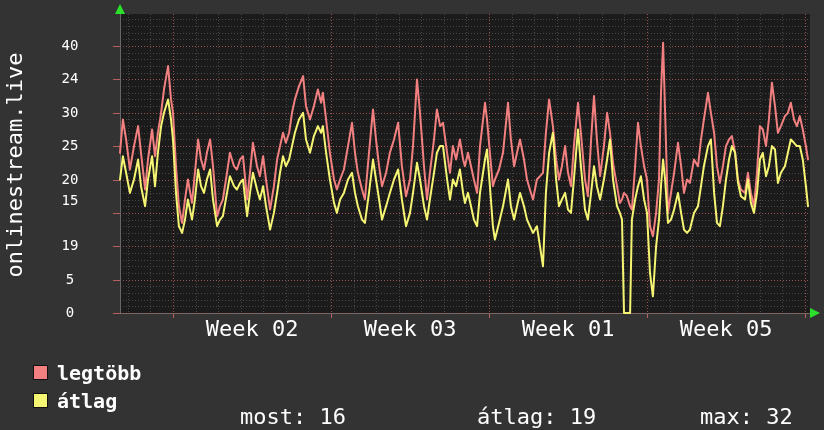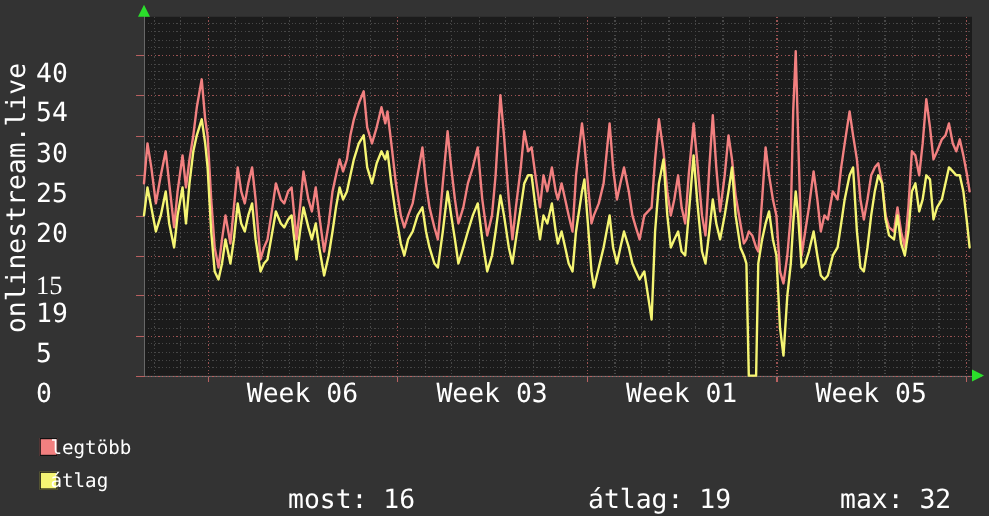--- a/index.html
+++ b/index.html
@@ -16,40 +16,40 @@
     top:165px;left:14px;
     transform:translate(-50%,-50%) rotate(-90deg);
     white-space:nowrap;
     font-size:22px;
     letter-spacing:0px;
     color:#ffffff;
   }
   svg.canvas{position:absolute;left:0;top:0;}
   .ylab{
     position:absolute;left:30px;width:80px;
-    text-align:left;
-    font-size:22px;line-height:22px;
+    text-align:center;
+    font-size:14px;line-height:22px;
     color:#ffffff;
-    margin-top:17px;
   }
   .xlab{
     position:absolute;top:317px;width:160px;
     text-align:center;
     font-size:22px;line-height:24px;
     color:#ffffff;
   }
   .legend-swatch{
     position:absolute;left:33px;
     width:13px;height:13px;
     border:1px solid #101010;
   }
   .legend-label{
-    position:absolute;left:42px;
-    font-size:16px;line-height:24px;
+    position:absolute;left:57px;
+    font-size:20px;line-height:24px;
     white-space:pre;
+    font-weight:bold;
   }
   .stat{
     position:absolute;
     font-size:22px;line-height:24px;
     white-space:pre;
     margin-top:16px;
   }
 </style>
 </head>
 <body>
@@ -155,36 +155,36 @@
       <polyline points="120.0,152.8 122.9,119.5 126.1,139.5 129.9,169.5 134.0,146.1 138.1,126.1 141.0,152.8 145.1,189.5 148.0,159.5 152.1,129.5 155.0,156.2 157.9,132.8 161.1,112.8 164.0,89.4 168.1,66.1 171.0,99.4 173.0,112.8 176.0,166.2 178.9,206.2 182.1,222.9 185.0,199.5 187.9,179.5 192.0,202.9 194.9,172.8 198.1,139.5 201.0,159.5 204.0,169.5 206.9,152.8 210.1,139.5 213.0,166.2 217.1,216.2 220.0,206.2 222.9,199.5 227.0,172.8 229.9,152.8 234.0,166.2 236.9,169.5 240.1,159.5 243.0,156.2 247.1,199.5 250.0,172.8 252.9,142.8 257.0,166.2 259.9,176.2 263.1,156.2 266.0,179.5 270.1,209.6 273.9,186.2 277.1,159.5 280.0,146.1 283.0,132.8 285.9,142.8 289.1,132.8 292.0,112.8 294.9,99.4 299.0,86.1 303.1,76.1 306.0,106.1 310.0,119.5 313.9,106.1 317.9,89.4 321.1,102.8 322.9,92.8 326.1,119.5 329.9,152.8 334.0,179.5 336.9,189.5 340.1,179.5 343.9,169.5 348.0,146.1 352.0,122.8 355.0,152.8 357.9,172.8 362.0,189.5 364.9,199.5 369.0,152.8 373.0,109.4 376.0,139.5 379.1,166.2 382.0,186.2 386.1,172.8 389.9,152.8 394.0,139.5 398.1,122.8 401.9,166.2 406.0,196.2 410.0,179.5 413.0,146.1 417.0,79.4 420.0,112.8 424.0,166.2 427.0,199.5 429.9,172.8 434.0,139.5 436.9,109.4 440.1,126.1 443.0,122.8 447.1,152.8 450.0,172.8 452.9,146.1 456.1,159.5 459.9,139.5 463.1,159.5 464.9,166.2 468.0,152.8 471.0,166.2 473.9,179.5 477.1,192.9 480.0,146.1 485.0,102.8 487.0,119.5 489.9,152.8 492.9,186.2 494.9,179.5 499.0,169.5 503.0,152.8 508.0,102.8 510.9,139.5 514.1,166.2 517.0,152.8 520.0,139.5 524.0,159.5 527.0,179.5 529.9,189.5 533.0,199.5 536.9,179.5 540.0,176.2 543.0,172.8 545.9,132.8 549.1,99.4 552.9,126.1 556.1,159.5 559.0,179.5 561.9,166.2 565.1,146.1 568.0,172.8 571.0,186.2 573.9,146.1 578.0,102.8 580.9,132.8 585.0,179.5 587.9,196.2 591.1,139.5 594.0,96.1 596.9,139.5 600.1,176.2 603.9,146.1 607.1,112.8 610.0,132.8 613.0,162.8 617.0,186.2 619.9,202.9 622.0,199.5 624.0,192.9 626.9,196.2 630.1,206.2 631.9,209.6 635.1,166.2 638.0,122.8 640.9,146.1 644.1,166.2 647.0,179.5 650.0,226.2 652.9,236.2 656.1,212.9 659.0,179.5 661.0,92.8 663.1,42.7 665.1,112.8 668.0,212.9 671.0,192.9 674.1,172.8 678.0,142.8 681.1,166.2 684.0,192.9 687.0,179.5 689.9,182.9 694.0,159.5 698.0,166.2 701.0,139.5 703.9,119.5 708.0,92.8 710.9,112.8 714.1,132.8 717.0,166.2 719.9,182.9 722.9,166.2 726.0,146.1 729.0,139.5 731.9,136.1 735.1,152.8 738.0,179.5 740.9,189.5 745.0,192.9 747.9,172.8 750.9,192.9 754.0,206.2 757.0,172.8 759.9,126.1 762.8,129.5 766.0,146.1 768.9,119.5 771.9,82.7 775.0,106.1 777.9,132.8 780.9,126.1 784.9,116.1 787.9,112.8 790.8,102.8 794.0,119.5 796.9,126.1 799.8,116.1 802.8,129.5 805.9,146.1 808.0,159.5" fill="none" stroke="#f28080" stroke-width="2" stroke-linejoin="round" stroke-linecap="round"></polyline>
       <polyline points="120.0,179.5 122.9,156.2 126.1,172.8 129.9,192.9 134.0,179.5 138.1,159.5 141.0,186.2 145.1,206.2 148.0,179.5 152.1,156.2 155.0,186.2 157.9,152.8 161.1,126.1 164.0,112.8 168.1,99.4 171.0,119.5 173.0,139.5 176.0,192.9 178.9,226.2 182.1,232.9 185.0,219.6 187.9,199.5 192.0,219.6 194.9,199.5 198.1,169.5 201.0,186.2 204.0,192.9 206.9,179.5 210.1,169.5 213.0,199.5 217.1,226.2 220.0,219.6 222.9,216.2 227.0,192.9 229.9,176.2 234.0,186.2 236.9,189.5 240.1,182.9 243.0,179.5 247.1,216.2 250.0,192.9 252.9,172.8 257.0,189.5 259.9,199.5 263.1,186.2 266.0,206.2 270.1,229.6 273.9,212.9 277.1,192.9 280.0,172.8 283.0,156.2 285.9,166.2 289.1,159.5 292.0,146.1 294.9,132.8 299.0,119.5 303.1,112.8 306.0,139.5 310.0,152.8 313.9,136.1 317.9,126.1 321.1,132.8 322.9,126.1 326.1,152.8 329.9,179.5 334.0,202.9 336.9,212.9 340.1,199.5 343.9,192.9 348.0,179.5 352.0,172.8 355.0,192.9 357.9,206.2 362.0,219.6 364.9,222.9 369.0,192.9 373.0,159.5 376.0,179.5 379.1,199.5 382.0,219.6 386.1,206.2 389.9,192.9 394.0,179.5 398.1,169.5 401.9,199.5 406.0,226.2 410.0,212.9 413.0,192.9 417.0,162.8 420.0,179.5 424.0,206.2 427.0,219.6 429.9,199.5 434.0,172.8 436.9,152.8 440.1,146.1 443.0,146.1 447.1,179.5 450.0,199.5 452.9,179.5 456.1,186.2 459.9,169.5 463.1,192.9 464.9,202.9 468.0,192.9 471.0,206.2 473.9,219.6 477.1,226.2 480.0,192.9 485.0,159.5 487.0,149.5 489.9,186.2 492.9,226.2 494.9,239.6 499.0,222.9 503.0,206.2 508.0,179.5 510.9,206.2 514.1,219.6 517.0,206.2 520.0,192.9 524.0,206.2 527.0,219.6 529.9,226.2 533.0,232.9 536.9,226.2 540.0,246.3 543.0,266.3 545.9,192.9 549.1,152.8 552.9,132.8 556.1,179.5 559.0,206.2 561.9,199.5 565.1,192.9 568.0,209.6 571.0,212.9 573.9,179.5 578.0,129.5 580.9,166.2 585.0,209.6 587.9,219.6 591.1,192.9 594.0,166.2 596.9,186.2 600.1,199.5 603.9,179.5 607.1,159.5 610.0,139.5 613.0,179.5 617.0,206.2 619.9,212.9 622.0,219.6 624.0,313.0 626.9,313.0 630.1,313.0 631.9,219.6 635.1,199.5 638.0,186.2 640.9,176.2 644.1,199.5 647.0,212.9 650.0,273.0 652.9,296.3 656.1,246.3 659.0,219.6 661.0,186.2 663.1,159.5 665.1,179.5 668.0,222.9 671.0,219.6 674.1,209.6 678.0,192.9 681.1,212.9 684.0,229.6 687.0,232.9 689.9,229.6 694.0,212.9 698.0,206.2 701.0,186.2 703.9,166.2 708.0,146.1 710.9,139.5 714.1,192.9 717.0,222.9 719.9,226.2 722.9,206.2 726.0,179.5 729.0,159.5 731.9,146.1 735.1,152.8 738.0,182.9 740.9,196.2 745.0,199.5 747.9,179.5 750.9,202.9 754.0,212.9 757.0,192.9 759.9,159.5 762.8,152.8 766.0,176.2 768.9,166.2 771.9,146.1 775.0,149.5 777.9,182.9 780.9,172.8 784.9,166.2 787.9,152.8 790.8,139.5 794.0,142.8 796.9,146.1 799.8,146.1 802.8,159.5 805.9,186.2 808.0,206.2" fill="none" stroke="#f5f573" stroke-width="2" stroke-linejoin="round" stroke-linecap="round"></polyline>
       <polygon points="120,4 115,14 125,14" fill="#2bdf2b"></polygon>
       <polygon points="820,313 810,308 810,318" fill="#2bdf2b"></polygon>
     </svg>
 
   <div id="ylabels">
       <div class="ylab" style="top: 301px;">0</div>
       <div class="ylab" style="top: 267.629px;">5</div>
       <div class="ylab" style="top: 234.259px;">19</div>
-      <div class="ylab" style="top: 210px; font-family: Liberation Serif, serif;">15</div>
+      <div class="ylab" style="top: 189px;">15</div>
       <div class="ylab" style="top: 167.518px;">20</div>
       <div class="ylab" style="top: 134.147px;">25</div>
       <div class="ylab" style="top: 100.777px;">30</div>
-      <div class="ylab" style="top: 67.4062px;">54</div>
+      <div class="ylab" style="top: 67.4062px;">24</div>
       <div class="ylab" style="top: 34.0357px;">40</div>
     </div>
   <div id="xlabels">
-      <div class="xlab" style="left: 172.04px;">Week 06</div>
+      <div class="xlab" style="left: 172.04px;">Week 02</div>
       <div class="xlab" style="left: 330.037px;">Week 03</div>
       <div class="xlab" style="left: 488.034px;">Week 01</div>
       <div class="xlab" style="left: 646.031px;">Week 05</div>
     </div>
 
   <div class="legend-swatch" style="top: 365px; background: rgb(242, 128, 128);" id="sw0"></div>
   <div class="legend-label" style="top:361px;">legtöbb</div>
 
   <div class="legend-swatch" style="top: 393px; background: rgb(245, 245, 115);" id="sw1"></div>
   <div class="legend-label" style="top:389px;">átlag</div>
 
   <div class="stat" style="left:240px;top:389px;">most: 16</div>
-  <div class="stat" style="left:490px;top:389px;">átlag: 19</div>
+  <div class="stat" style="left:477px;top:389px;">átlag: 19</div>
   <div class="stat" style="left:700px;top:389px;text-align:right;">max: 32</div>
 </div>
 
 </body></html>

